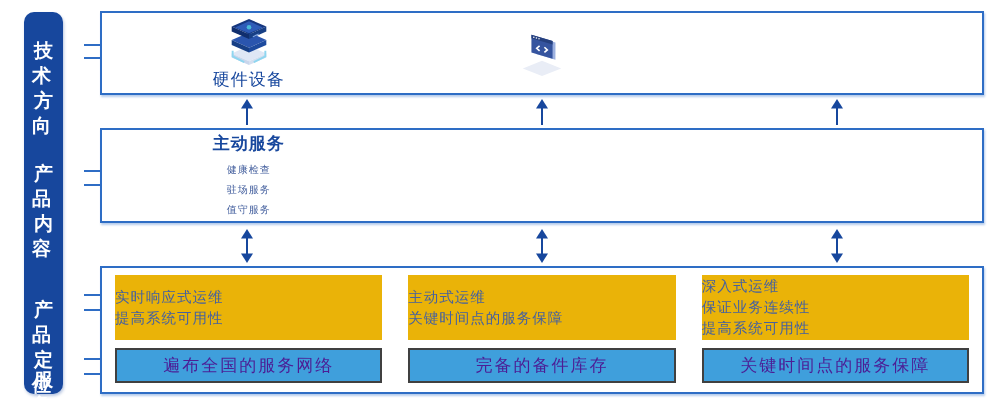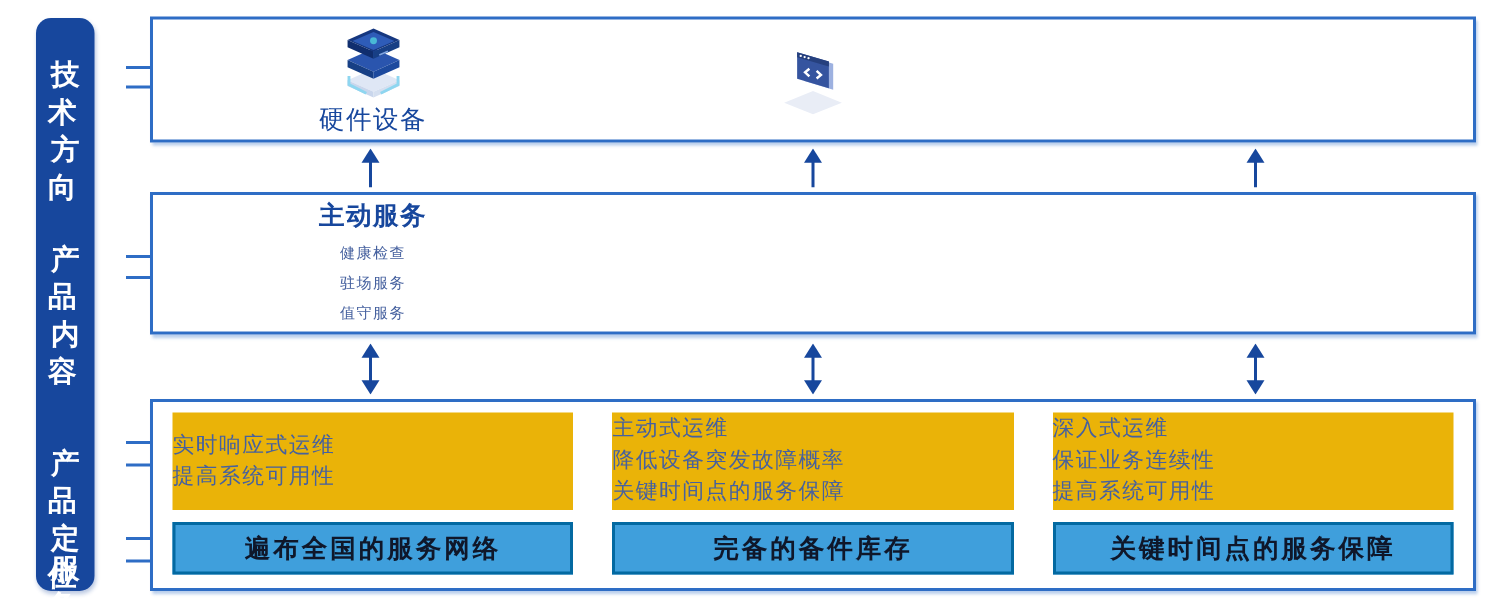--- a/index.html
+++ b/index.html
@@ -41,22 +41,22 @@
   .svc-line{font-size:10px;color:#46619F;line-height:20px;letter-spacing:1px;}
   
   .arrowband{position:absolute;left:100px;width:884px;display:grid;grid-template-columns:1fr 1fr 1fr;}
   .ab-1{top:98px;height:28px;}
   .ab-2{top:228px;height:36px;}
   .arrowband .cell{justify-content:center;}
   
   .pos-cell{padding:7px 13px 9px;display:flex;flex-direction:column;min-width:0;}
   .graybox{flex:1;background:#eab308;display:flex;flex-direction:column;justify-content:center;}
   .gray-line{font-size:14.5px;color:#46619F;line-height:21px;letter-spacing:1px;}
-  .bluebar{margin-top:8px;height:31px;background:#3F9FDC;border:2px solid #0369a1;
-    display:flex;align-items:center;justify-content:center;color:#0f172a;font-weight:bold;
+  .bluebar{margin-top:8px;height:31px;background:#3F9FDC;border:2px solid #404040;
+    display:flex;align-items:center;justify-content:center;color:#4c1d95;font-weight:normal;
     font-size:17px;letter-spacing:2px;box-sizing:content-box;}
 </style>
 </head>
 <body>
 
 <div class="canvas">
 
   <div class="rail">
     <div class="rail-label rl-1">
       <span class="rail-line">技术</span>
@@ -182,21 +182,20 @@
     <div class="pos-cell">
       <div class="graybox">
         <div class="gray-line">实时响应式运维</div>
         <div class="gray-line">提高系统可用性</div>
       </div>
       <div class="bluebar">遍布全国的服务网络</div>
     </div>
     <div class="pos-cell">
       <div class="graybox">
         <div class="gray-line">主动式运维</div>
-        <div class="gray-line">降低设备突发故障概率</div>
         <div class="gray-line">关键时间点的服务保障</div>
       </div>
       <div class="bluebar">完备的备件库存</div>
     </div>
     <div class="pos-cell">
       <div class="graybox">
         <div class="gray-line">深入式运维</div>
         <div class="gray-line">保证业务连续性</div>
         <div class="gray-line">提高系统可用性</div>
       </div>

